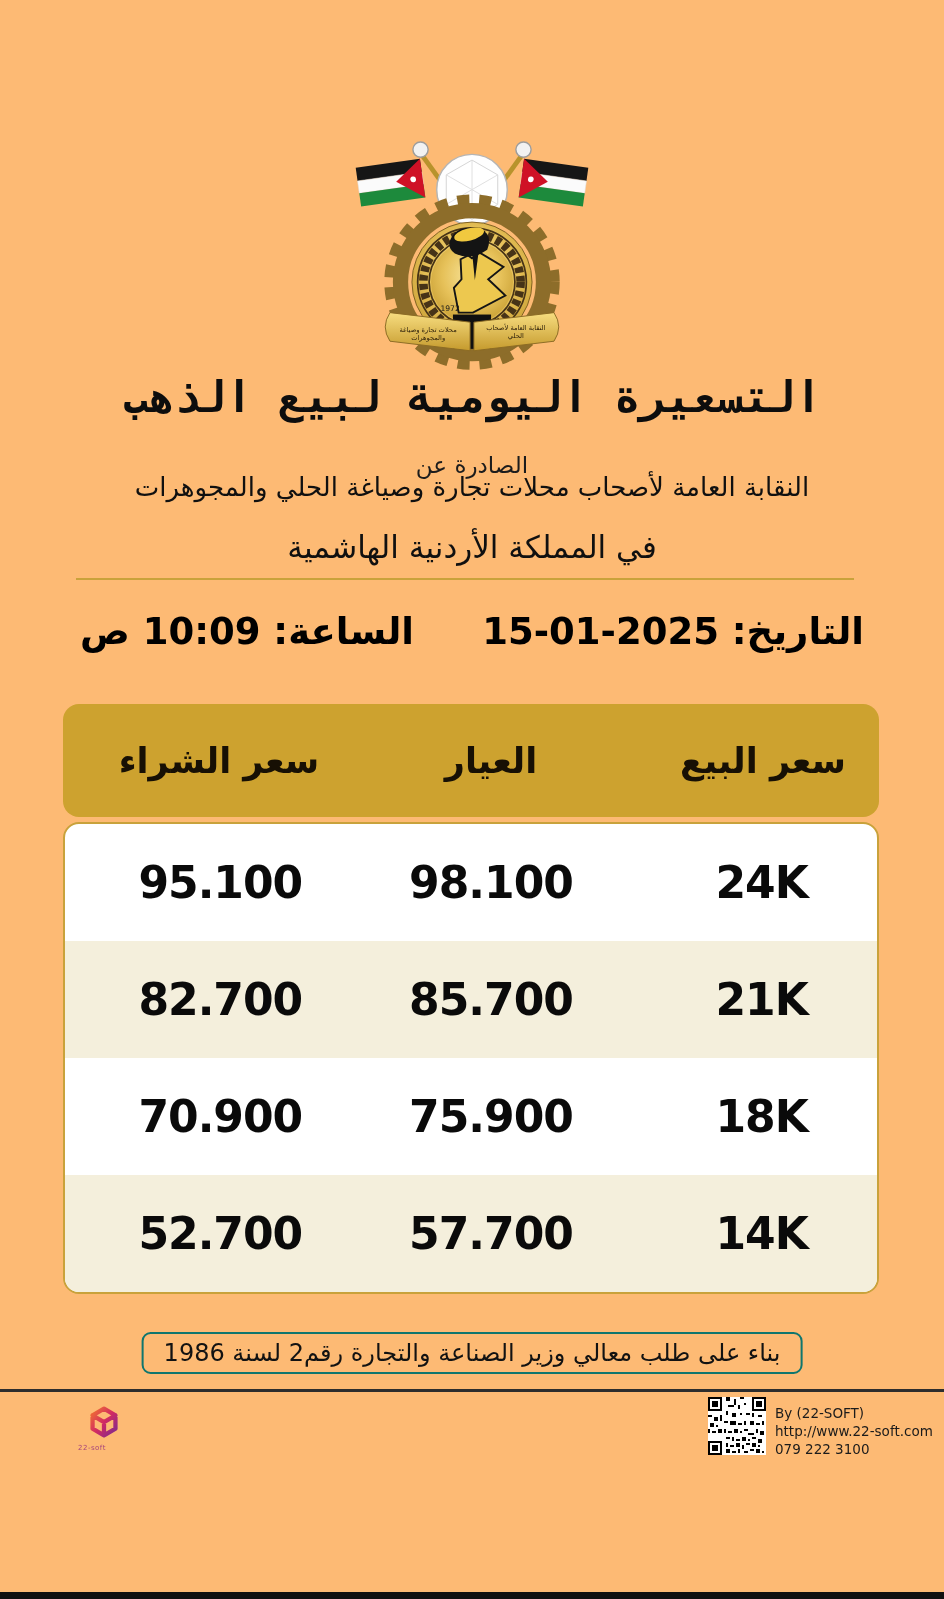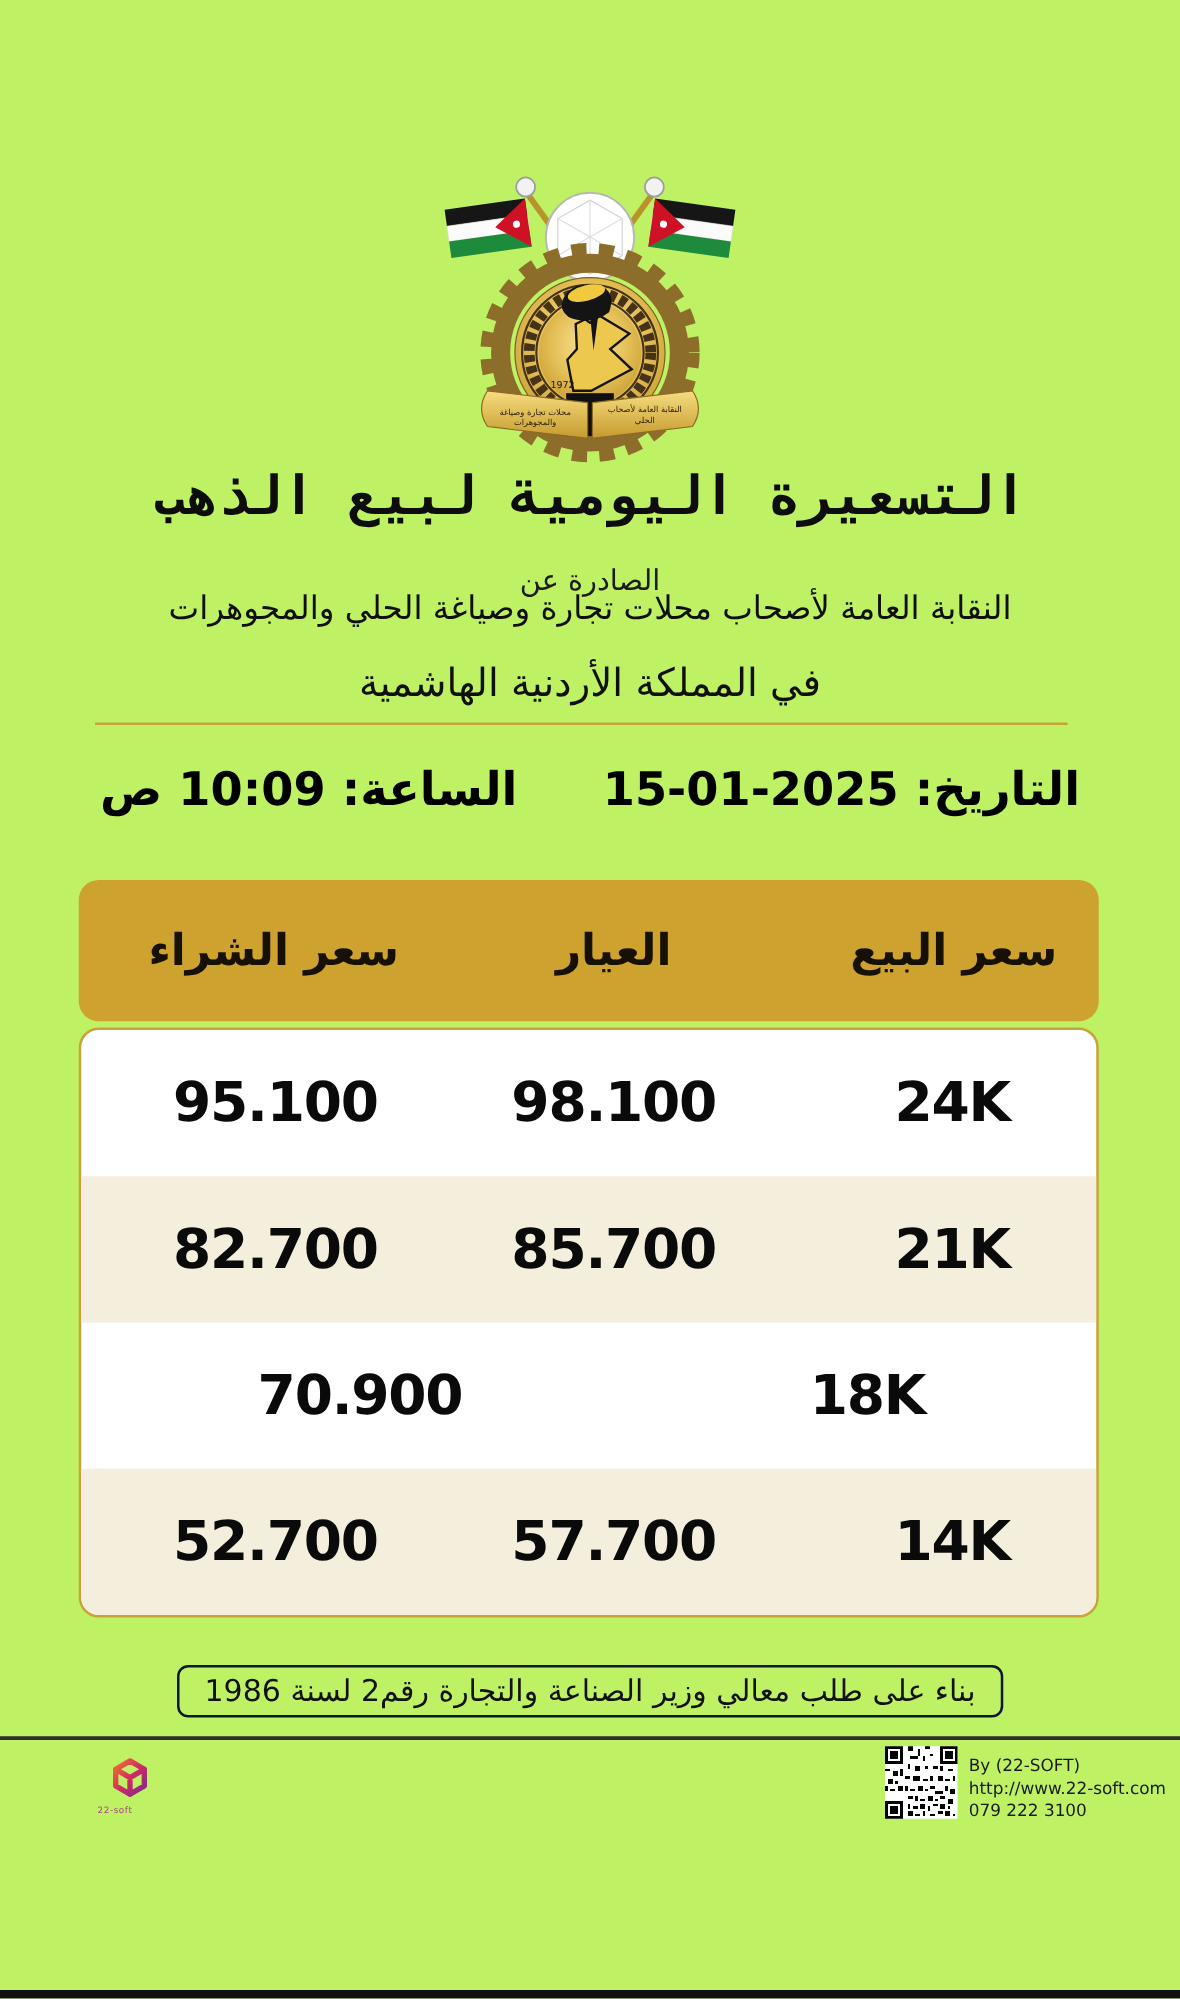--- a/index.html
+++ b/index.html
@@ -1,18 +1,18 @@
 <!DOCTYPE html>
 <html lang="ar"><head>
 <meta charset="utf-8">
 <style>
   html,body { margin:0; padding:0; background:#ffffff; }
   .page {
     position:relative; width:944px; height:1599px; margin:0 auto;
-    background:#bef264; overflow:hidden;
+    background:#fdba74; overflow:hidden;
     font-family:"DejaVu Sans", sans-serif; color:#0d0d0d;
   }
   .abs-center { position:absolute; left:0; right:0; text-align:center; }
 
   .emblem { position:absolute; left:50%; transform:translateX(-50%); top:133px; width:286px; height:242px; font-family:"DejaVu Sans", sans-serif; }
 
   .main-title { top:372px; font-size:43px; font-weight:bold; letter-spacing:-0.5px;font-family:Liberation Mono, monospace; }
   .issued-by  { top:452px; font-size:23px; color:#1c1c1c; }
   .org-line   { top:472px; font-size:26px; color:#101010; }
   .country    { top:529px; font-size:31px; color:#101010; }
@@ -38,21 +38,21 @@
   }
   .trow {
     height:117px; display:flex; direction:rtl; align-items:center;
     font-size:44px; font-weight:bold; color:#0a0a0a;
   }
   .trow.alt { background:#F4EFDC; }
   .cell { flex:1; text-align:center; letter-spacing:-1px;padding-left:40px; }
 
   .note-box {
     position:absolute; top:1332px; left:50%; transform:translateX(-50%);
-    border:2px solid #0f172a; border-radius:9px; padding:5px 20px;
+    border:2px solid #0f766e; border-radius:9px; padding:5px 20px;
     font-size:24px; direction:rtl; white-space:nowrap; color:#121212;
   }
 
   .footer-divider { position:absolute; top:1389px; left:0; width:944px; height:3px; background:#2d2d2d; }
 
   .brand { position:absolute; left:78px; top:1402px; width:52px; text-align:left; }
   .brand svg { width:40px; height:42px; display:block; margin:0 auto; }
   .brand-label { font-size:7px; color:#a8457c; letter-spacing:0.5px; }
 
   .credit { position:absolute; left:708px; top:1397px; display:flex; gap:9px; }
@@ -178,20 +178,21 @@
       <div class="cell">98.100</div>
       <div class="cell">95.100</div>
     </div>
     <div class="trow alt">
       <div class="cell">21K</div>
       <div class="cell">85.700</div>
       <div class="cell">82.700</div>
     </div>
     <div class="trow">
       <div class="cell">18K</div>
+      <div class="cell">75.900</div>
       <div class="cell">70.900</div>
     </div>
     <div class="trow alt">
       <div class="cell">14K</div>
       <div class="cell">57.700</div>
       <div class="cell">52.700</div>
     </div>
   </div>
 
   <div class="note-box">

